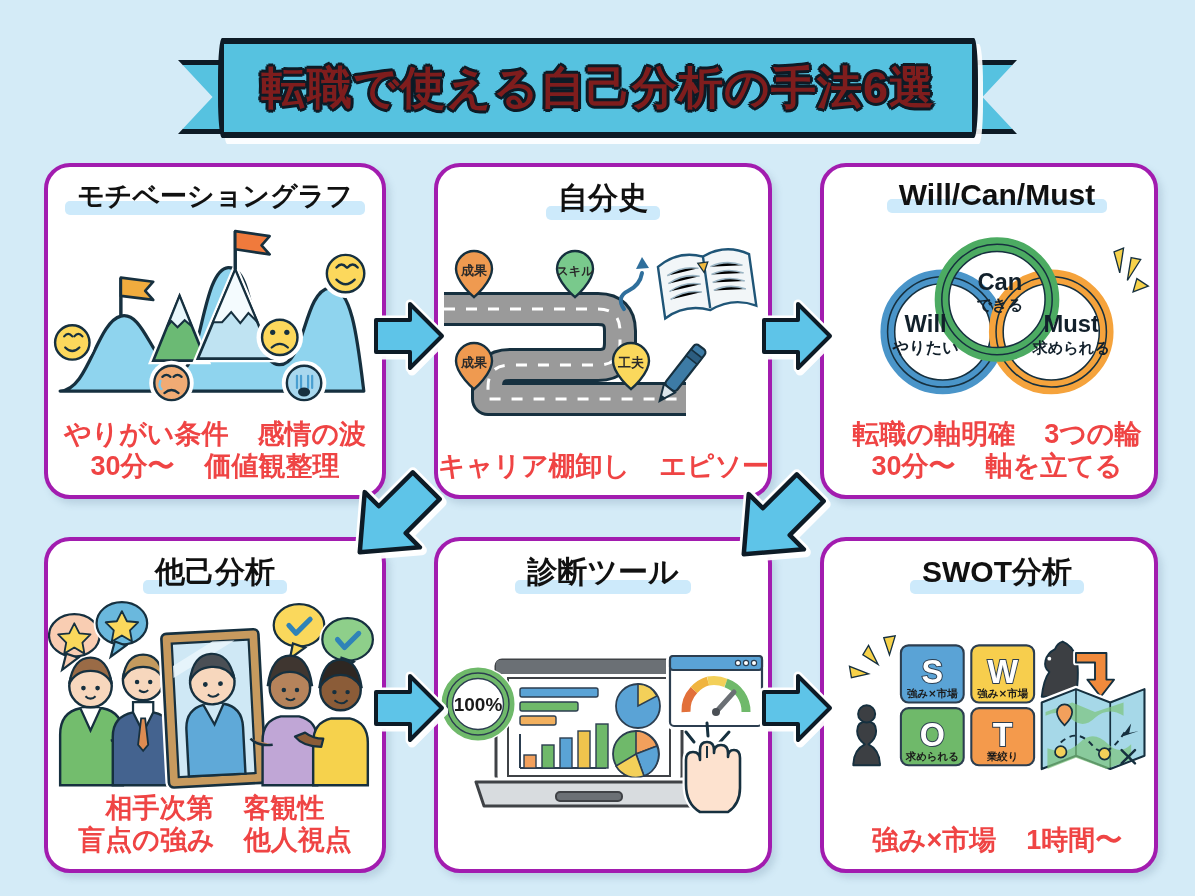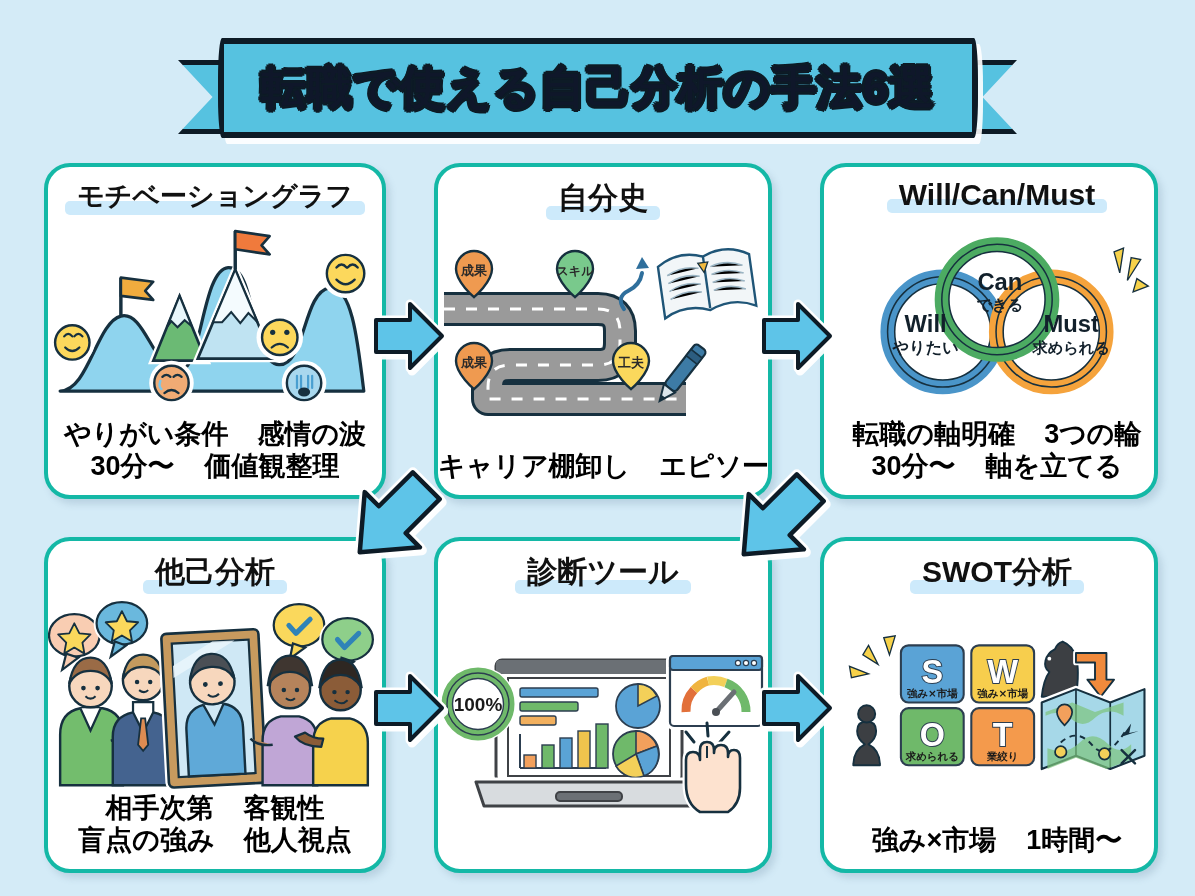--- a/index.html
+++ b/index.html
@@ -51,35 +51,35 @@
     box-sizing: border-box;
     border-radius: 4px / 40px;
     box-shadow: 5px 6px 0 rgba(255,255,255,.9);
     display: flex;
     align-items: center;
     justify-content: center;
   }
   .banner-title {
     font-size: 45px;
     font-weight: bold;
-    color: #0f172a;
+    color: #7f1d1d;
     letter-spacing: 1px;
     text-shadow:
       -2px -2px 0 #0d1b26, 2px -2px 0 #0d1b26,
       -2px  2px 0 #0d1b26, 2px  2px 0 #0d1b26,
       -3px 0 0 #0d1b26, 3px 0 0 #0d1b26,
       0 -3px 0 #0d1b26, 0 3px 0 #0d1b26;
     white-space: nowrap;
   }
 
   
   .card {
     position: absolute;
     background: #ffffff;
-    border: 4px solid #14b8a6;
+    border: 4px solid #a21caf;
     border-radius: 26px;
     box-sizing: border-box;
     box-shadow: 4px 5px 7px rgba(90,125,150,.22);
     display: flex;
     flex-direction: column;
     align-items: center;
     overflow: hidden;
   }
   .card.r1 { top: 163px; height: 336px; }
   .card.r2 { top: 537px; height: 336px; justify-content: space-between; }
@@ -117,21 +117,21 @@
   .art svg { display: block; width: 100%; height: 100%; }
 
   .card-foot {
     width: 100%;
     padding-bottom: 12px;
     text-align: center;
   }
   .foot-line {
     font-size: 27px;
     font-weight: bold;
-    color: #000000;
+    color: #ef4444;
     line-height: 1.18;
     white-space: nowrap;
   }
   .foot-line span { display: inline-block; }
   .foot-line .gapcell { min-width: 14px; }
 
   
   .arrow {
     position: absolute;
     filter: drop-shadow(2px 3px 0 rgba(255,255,255,.95));

